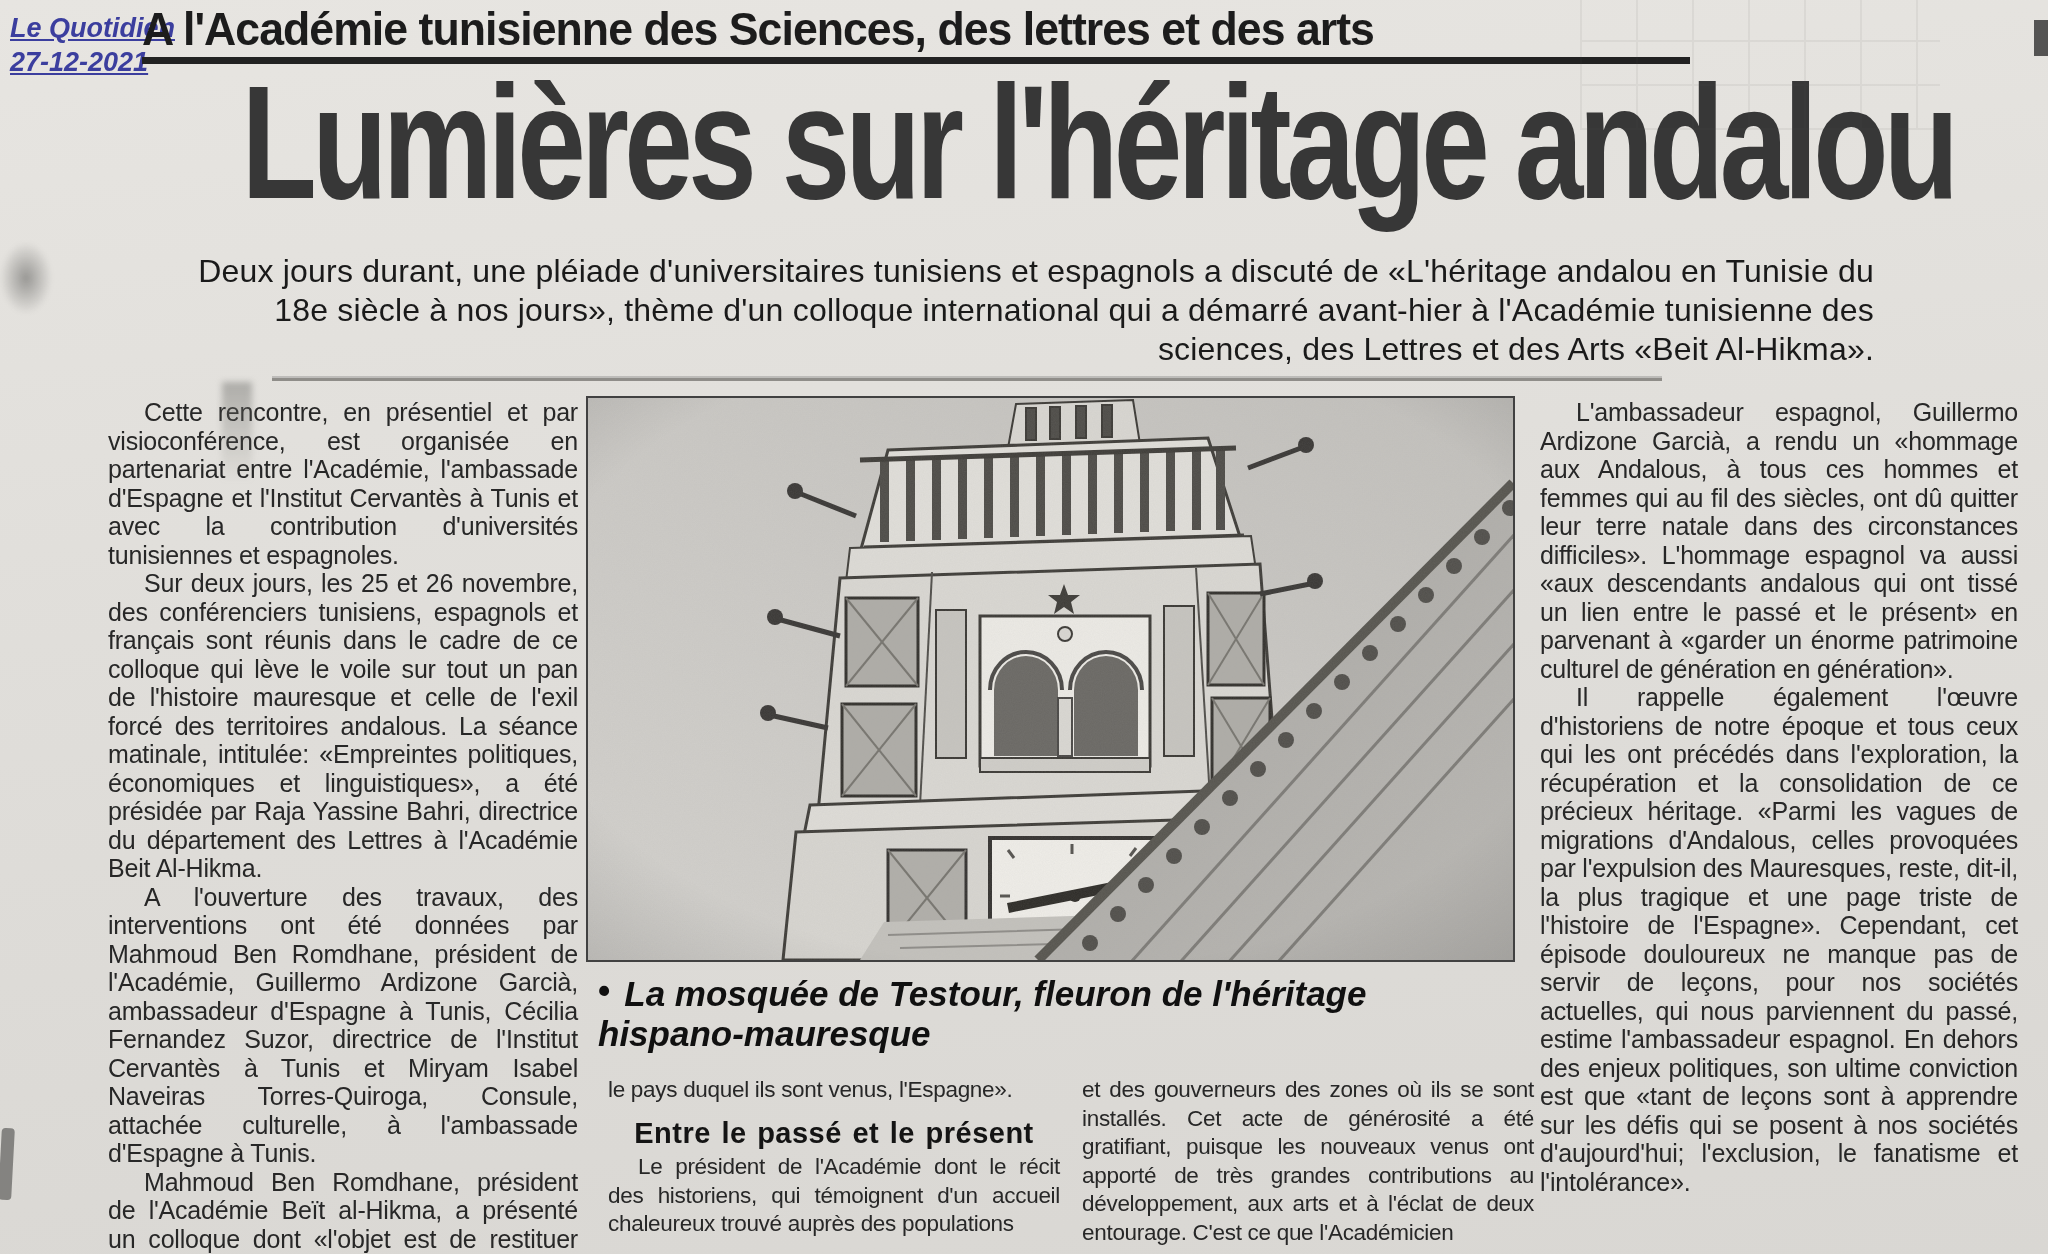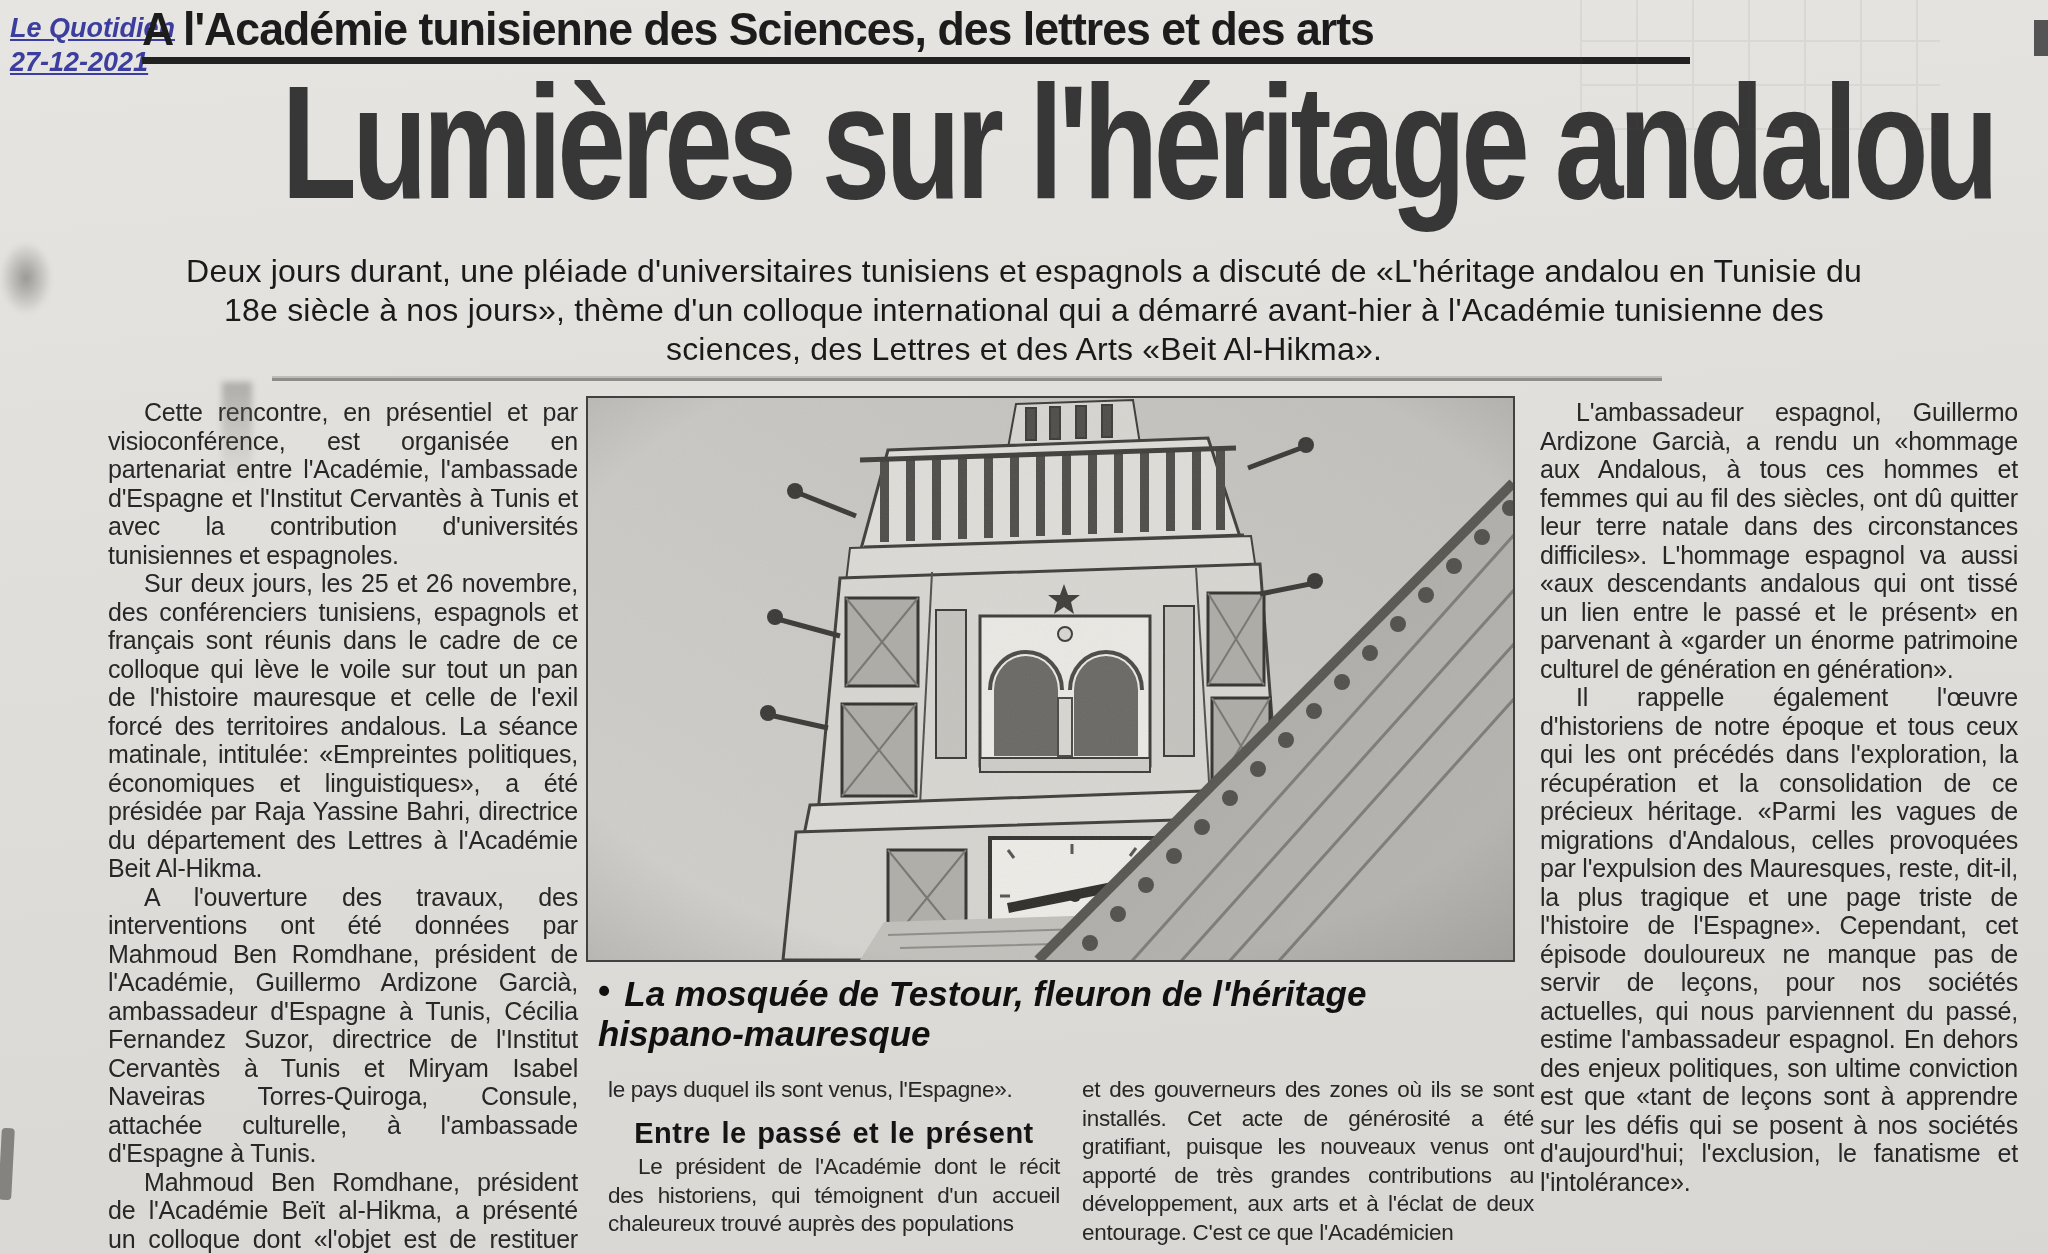--- a/index.html
+++ b/index.html
@@ -7,24 +7,24 @@
     position:relative;width:2048px;height:1254px;overflow:hidden;
     background:linear-gradient(175deg,#e7e5e1 0%,#e0deda 45%,#d9d7d3 100%);
     font-family:"Liberation Sans",sans-serif;color:#262626;
   }
   
   .masthead{position:absolute;left:10px;top:12px;font-style:italic;font-weight:bold;
     font-size:27px;line-height:1.25;white-space:nowrap;}
   .kicker{position:absolute;left:142px;top:2px;font-size:46px;font-weight:bold;color:#1c1c1c;
     letter-spacing:-1px;transform:scaleX(.97);transform-origin:left top;white-space:nowrap;}
   .kicker-rule{position:absolute;left:142px;top:57px;width:1548px;height:7px;background:#222;}
-  .headline-wrap{position:absolute;left:0;top:52px;width:1868px;text-align:center;padding-left:40px;}
+  .headline-wrap{position:absolute;left:0;top:52px;width:1868px;text-align:center;}
   .headline{display:inline-block;font-size:158px;line-height:1.12;font-weight:bold;color:#373737;
     letter-spacing:-6px;white-space:nowrap;transform:scale(.78,1.02);transform-origin:center top;}
-  .deck{position:absolute;left:174px;top:252px;width:1700px;text-align:center;
+  .deck{position:absolute;left:174px;top:252px;width:1700px;text-align:right;
     font-size:32px;line-height:39px;color:#1a1a1a;letter-spacing:.2px;}
   .deck-rule{position:absolute;left:272px;top:378px;width:1390px;height:3px;background:#8f8d89;
     box-shadow:0 -2px 0 rgba(120,120,120,.35);}
   
   .col{position:absolute;top:398px;text-align:justify;font-size:25px;line-height:28.5px;
     letter-spacing:-.2px;color:#272727;}
   .col p{margin:0;}
   .col p.indent{text-indent:36px;}
   #left-col{left:108px;width:470px;}
   #right-col{left:1540px;width:478px;}

